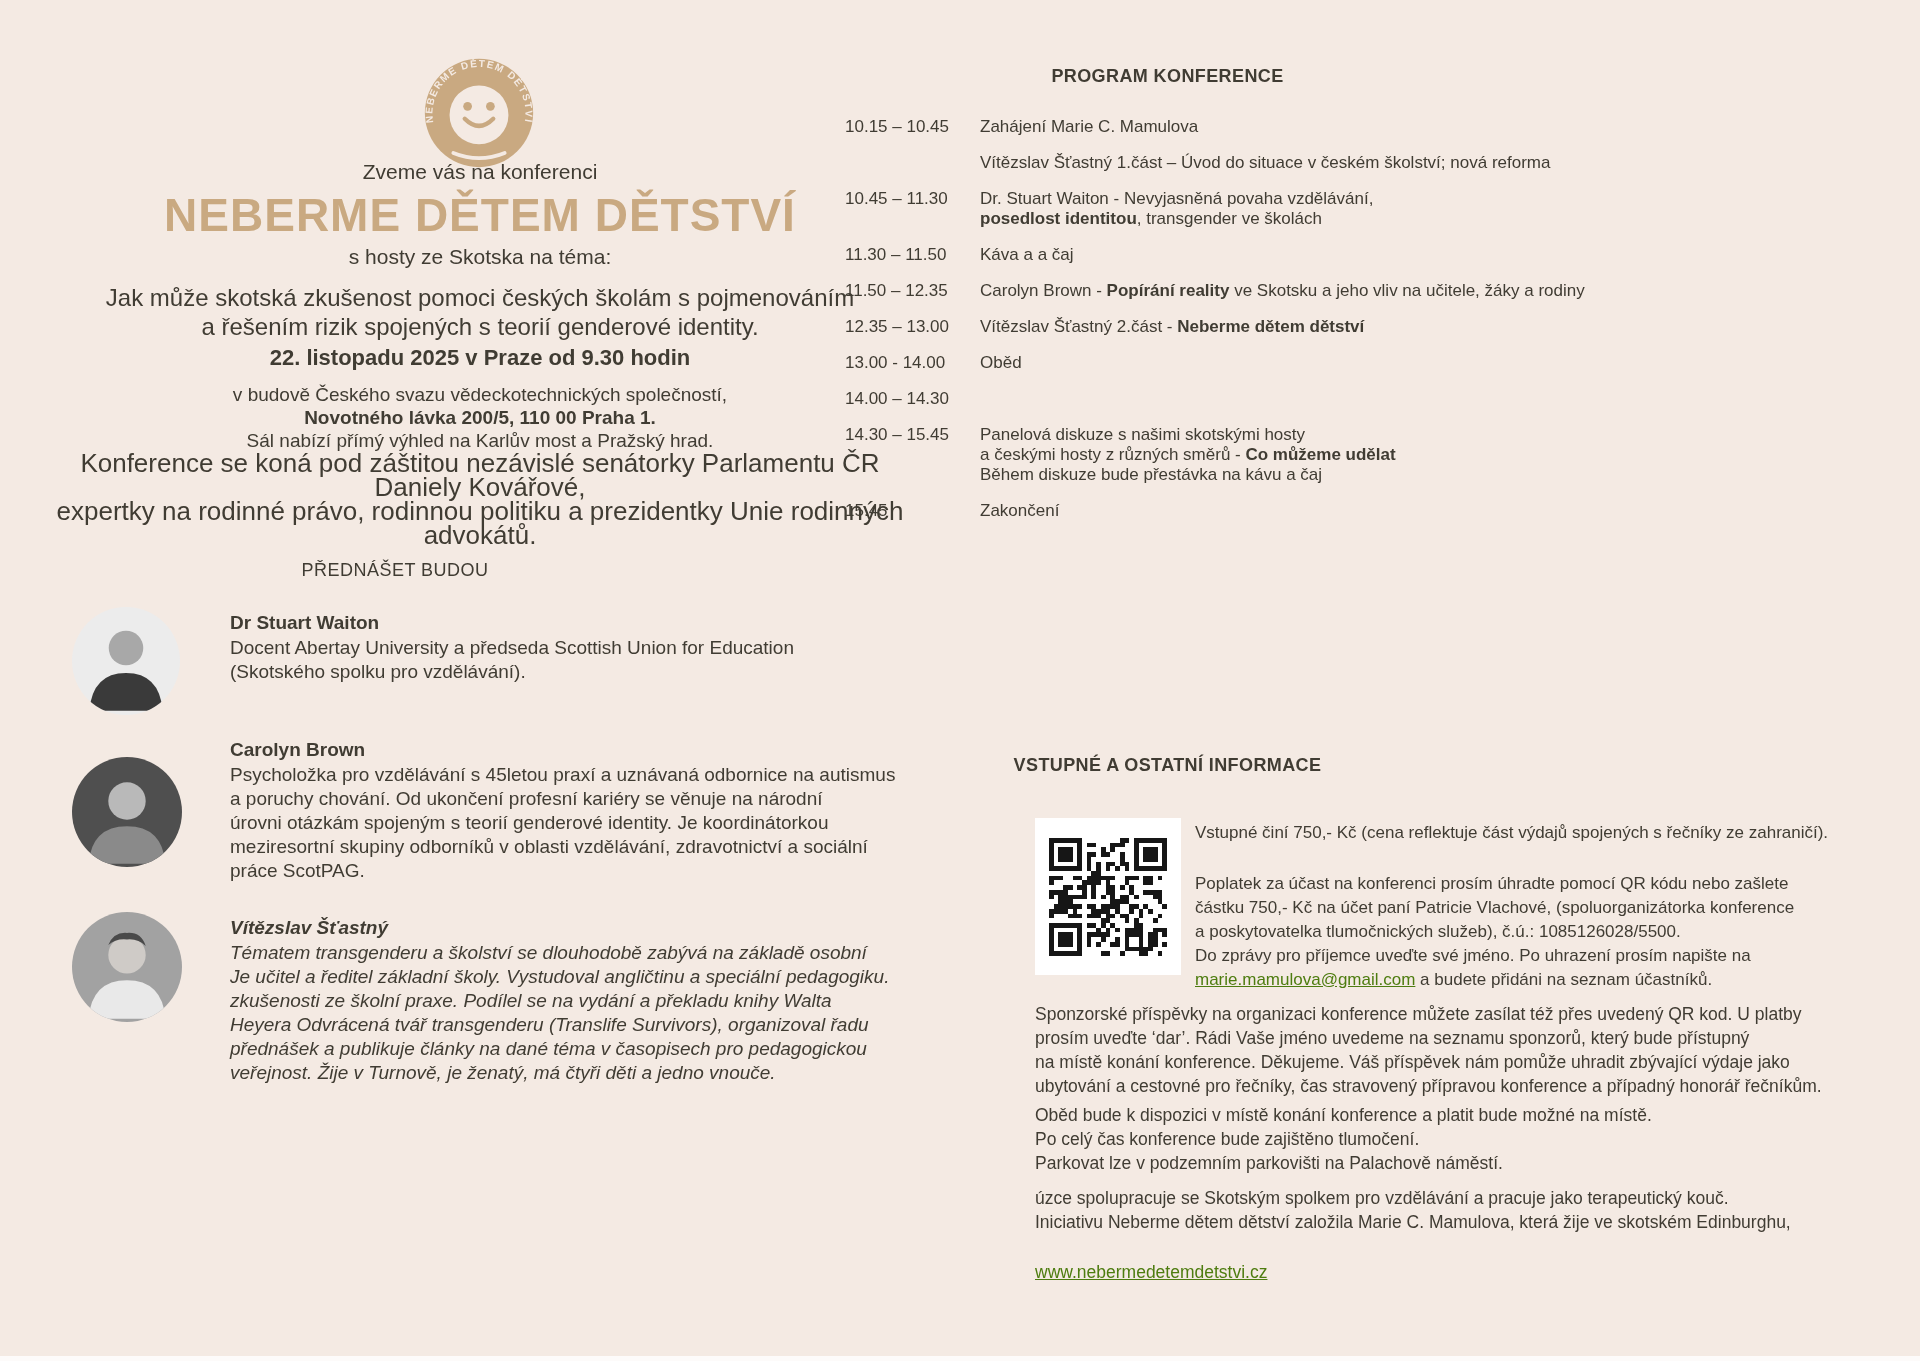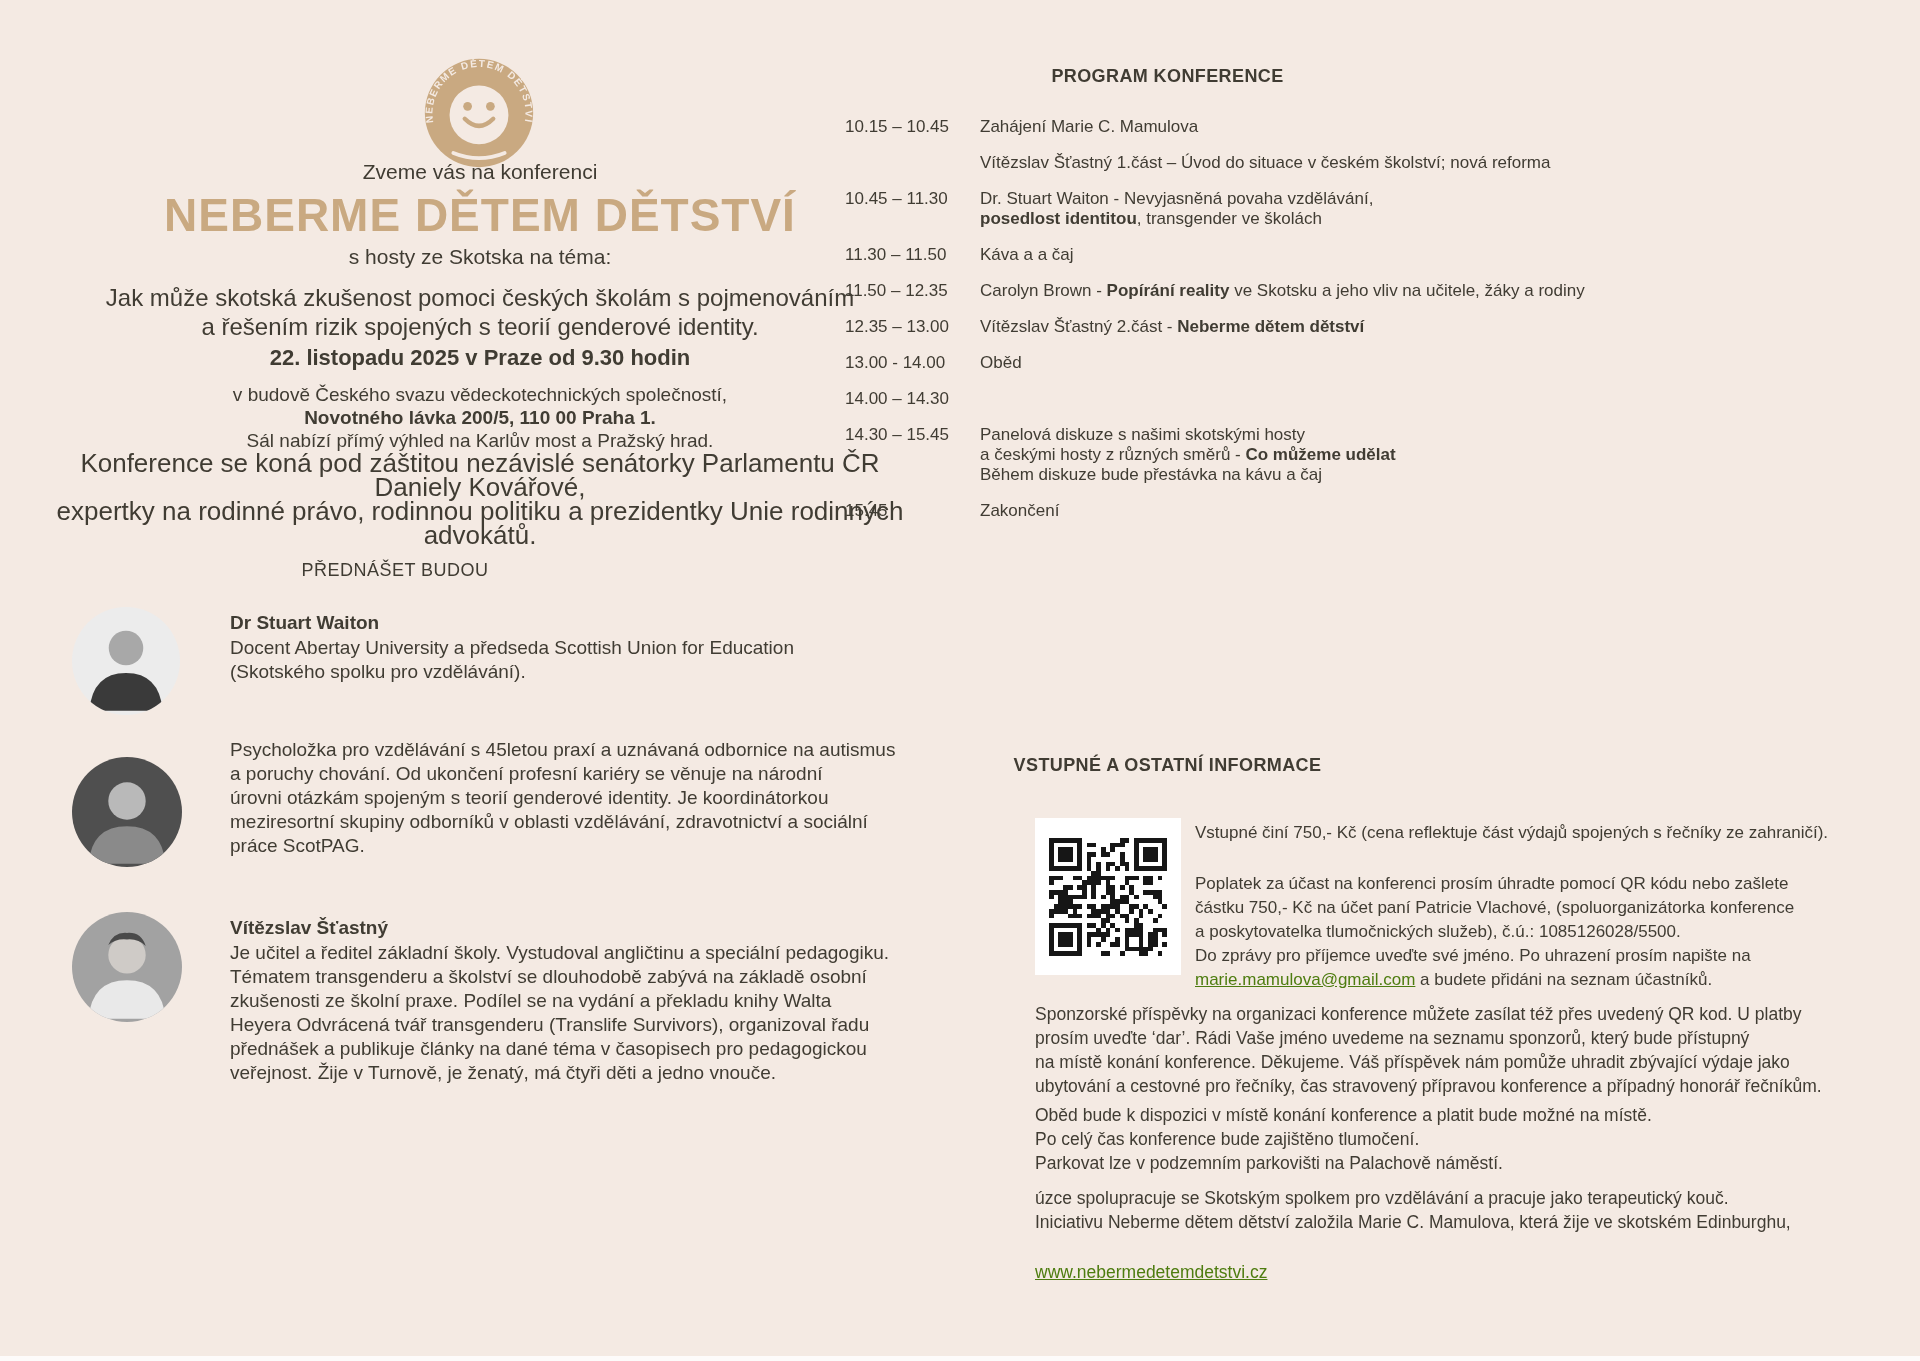--- a/index.html
+++ b/index.html
@@ -112,44 +112,45 @@
 
 <div class="abs speaker" style="top:738px; height:130px;">
   <div class="photo" style="top:19px; width:110px; height:110px;">
     <svg viewBox="0 0 100 100" width="110" height="110">
       <rect width="100" height="100" fill="#4f4f4f"></rect>
       <circle cx="50" cy="40" r="17" fill="#b9b9b9"></circle>
       <path d="M 15,97 Q 18,63 50,63 Q 82,63 85,97 Z" fill="#8a8a8a"></path>
     </svg>
   </div>
   <div class="sp-text" style="top:0;">
+    <div class="sp-name">Carolyn Brown</div>
     <div class="sp-bio">
         <div>Psycholožka pro vzdělávání s 45letou praxí a uznávaná odbornice na autismus</div>
         <div>a poruchy chování. Od ukončení profesní kariéry se věnuje na národní</div>
         <div>úrovni otázkám spojeným s teorií genderové identity. Je koordinátorkou</div>
         <div>meziresortní skupiny odborníků v oblasti vzdělávání, zdravotnictví a sociální</div>
         <div>práce ScotPAG.</div>
       </div>
   </div>
 </div>
 
-<div class="abs speaker" style="top:912px; height:150px;">
+<div class="abs speaker" style="top:912px; height:150px;font-style:italic;">
   <div class="photo" style="top:0px; width:110px; height:110px;">
     <svg viewBox="0 0 100 100" width="110" height="110">
       <rect width="100" height="100" fill="#a2a2a2"></rect>
       <circle cx="50" cy="39" r="17" fill="#cfcbc7"></circle>
       <path d="M 33,30 Q 38,18 50,19 Q 63,18 67,31 Q 60,24 50,25 Q 40,24 33,30 Z" fill="#4a4a4a"></path>
       <path d="M 15,97 Q 18,62 50,62 Q 82,62 85,97 Z" fill="#e9e9e9"></path>
     </svg>
   </div>
   <div class="sp-text" style="top:4px;">
     <div class="sp-name">Vítězslav Šťastný</div>
     <div class="sp-bio">
+        <div>Tématem transgenderu a školství se dlouhodobě zabývá na základě osobní</div>
         <div>Je učitel a ředitel základní školy. Vystudoval angličtinu a speciální pedagogiku.</div>
-        <div>Tématem transgenderu a školství se dlouhodobě zabývá na základě osobní</div>
         <div>zkušenosti ze školní praxe. Podílel se na vydání a překladu knihy Walta</div>
         <div>Heyera Odvrácená tvář transgenderu (Translife Survivors), organizoval řadu</div>
         <div>přednášek a publikuje články na dané téma v časopisech pro pedagogickou</div>
         <div>veřejnost. Žije v Turnově, je ženatý, má čtyři děti a jedno vnouče.</div>
       </div>
   </div>
 </div>
 
 <div class="abs ctr program-heading">PROGRAM KONFERENCE</div>
 

